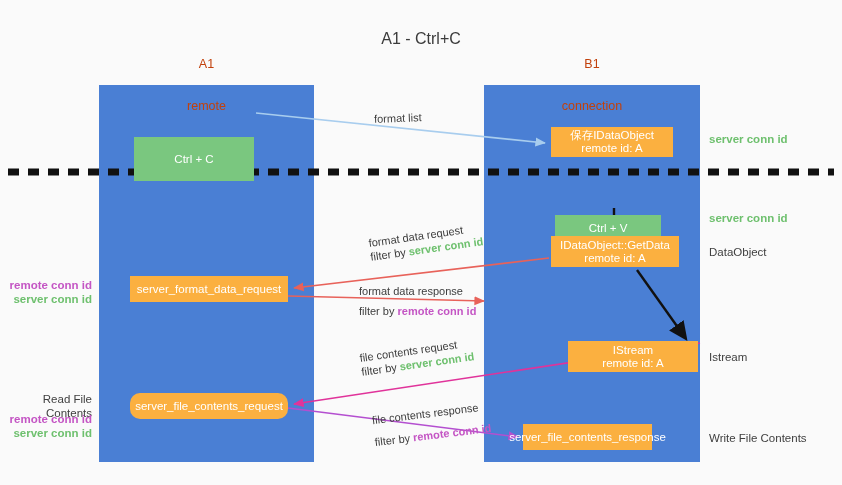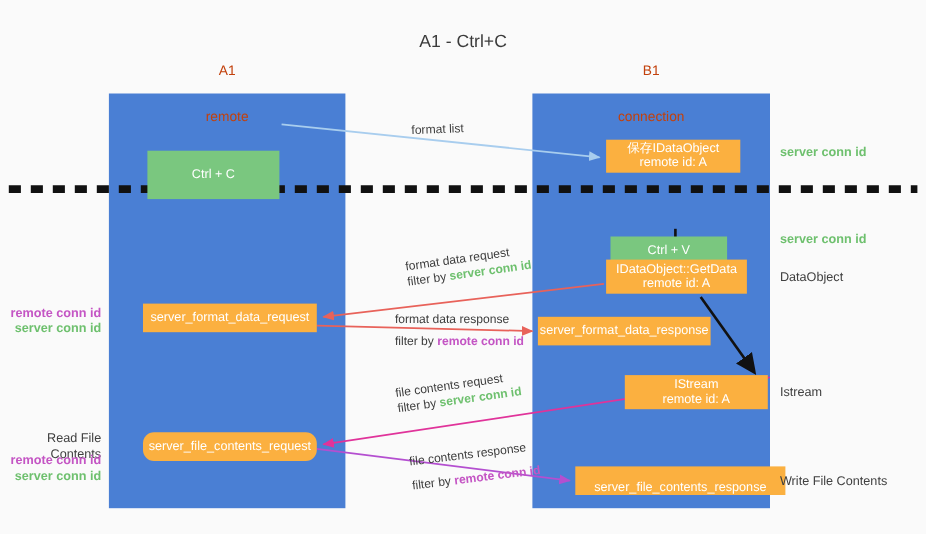--- a/index.html
+++ b/index.html
@@ -34,21 +34,21 @@
   .node .sub{display:block;}
 
   #n-ctrlc{left:134px;top:103px;width:120px;height:44px;margin-top:34px;}
   #n-save-ido{left:551px;top:127px;width:122px;height:30px;}
   #n-ctrlv{left:555px;top:180px;width:106px;height:27px;margin-top:35px;}
   #n-getdata{left:551px;top:236px;width:128px;height:31px;}
   #n-fmt-req{left:130px;top:276px;width:158px;height:26px;}
   #n-fmt-res{left:489px;top:288px;width:157px;height:26px;}
   #n-istream{left:568px;top:341px;width:130px;height:31px;}
   #n-file-req{left:130px;top:393px;width:158px;height:26px;border-radius:10px;}
-  #n-file-res{left:523px;top:424px;width:191px;height:26px;justify-content:flex-end;}
+  #n-file-res{left:523px;top:424px;width:129px;height:26px;}
 
   .rlabel{position:absolute;font-size:11.5px;line-height:14px;color:#404040;}
   .green-txt{color:#6ec06e;font-weight:bold;}
   .purple-txt{color:#c455c4;font-weight:bold;}
 
   #rl-conn1{left:709px;top:132px;}
   #rl-conn2{left:709px;top:211px;}
   #rl-dataobject{left:709px;top:245px;}
   #rl-istream{left:709px;top:350px;}
   #rl-writefile{left:709px;top:431px;}
@@ -138,23 +138,20 @@
 
   <div class="node orange" id="n-getdata">
     <span>IDataObject::GetData</span>
     <span class="sub">remote id: A</span>
   </div>
 
   <div class="node orange" id="n-fmt-req">
     <span>server_format_data_request</span>
   </div>
 
-  <div class="node orange" id="n-fmt-res">
-    <span>server_format_data_response</span>
-  </div>
 
   <div class="node orange" id="n-istream">
     <span>IStream</span>
     <span class="sub">remote id: A</span>
   </div>
 
   <div class="node orange" id="n-file-req">
     <span>server_file_contents_request</span>
   </div>
 

